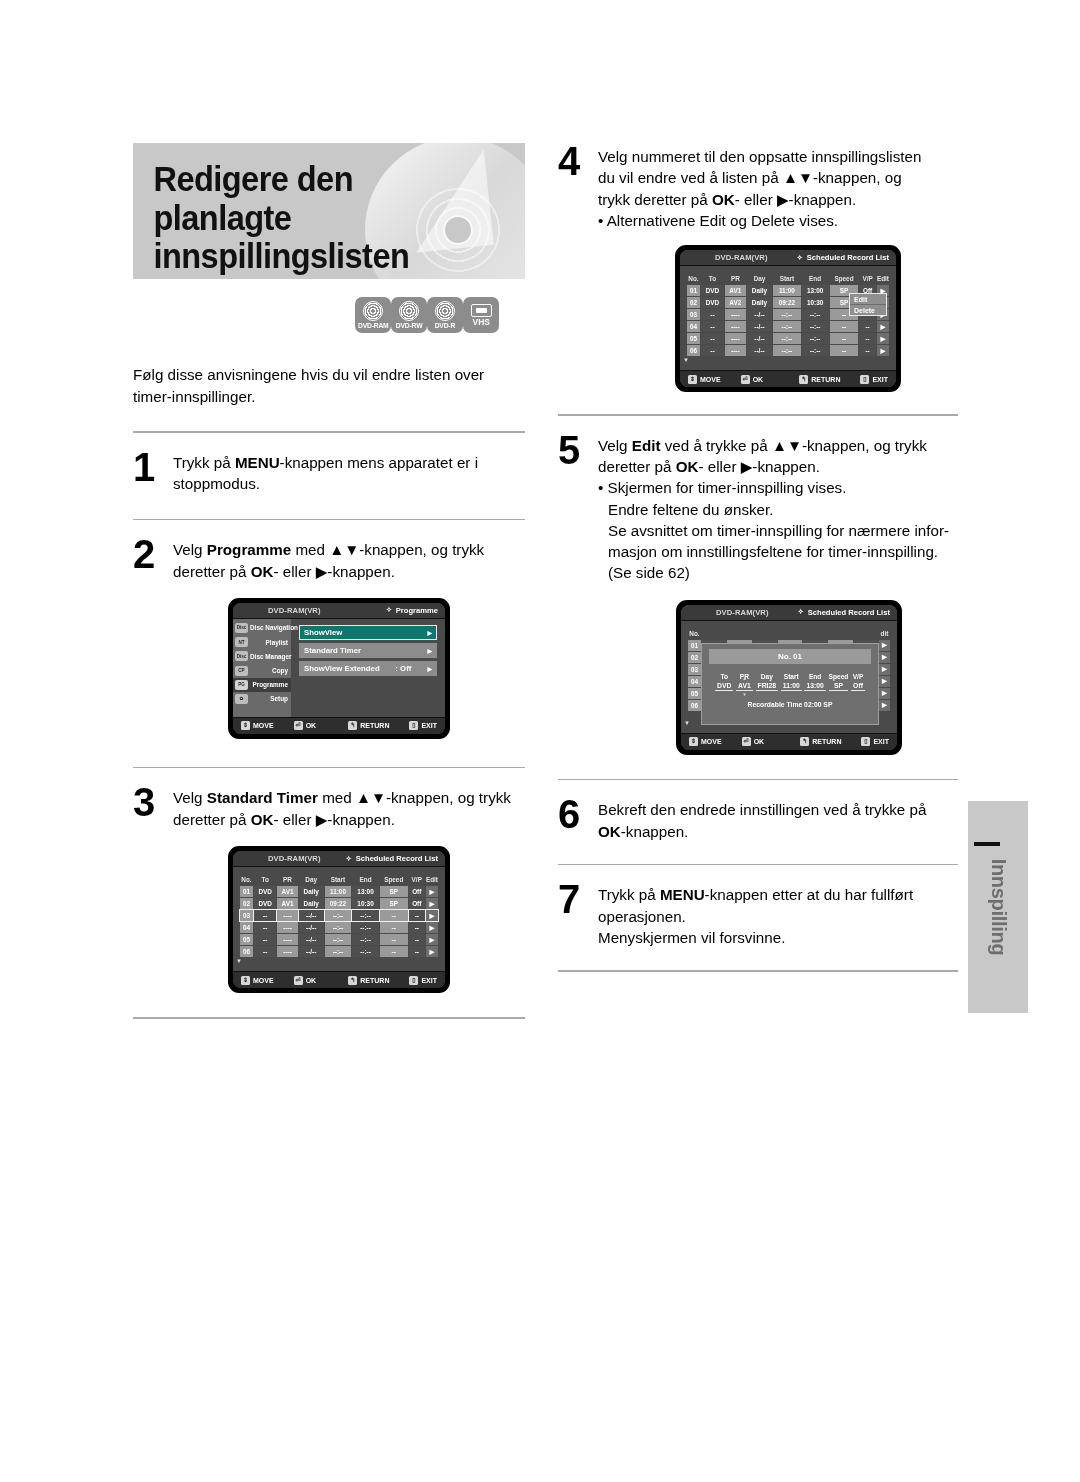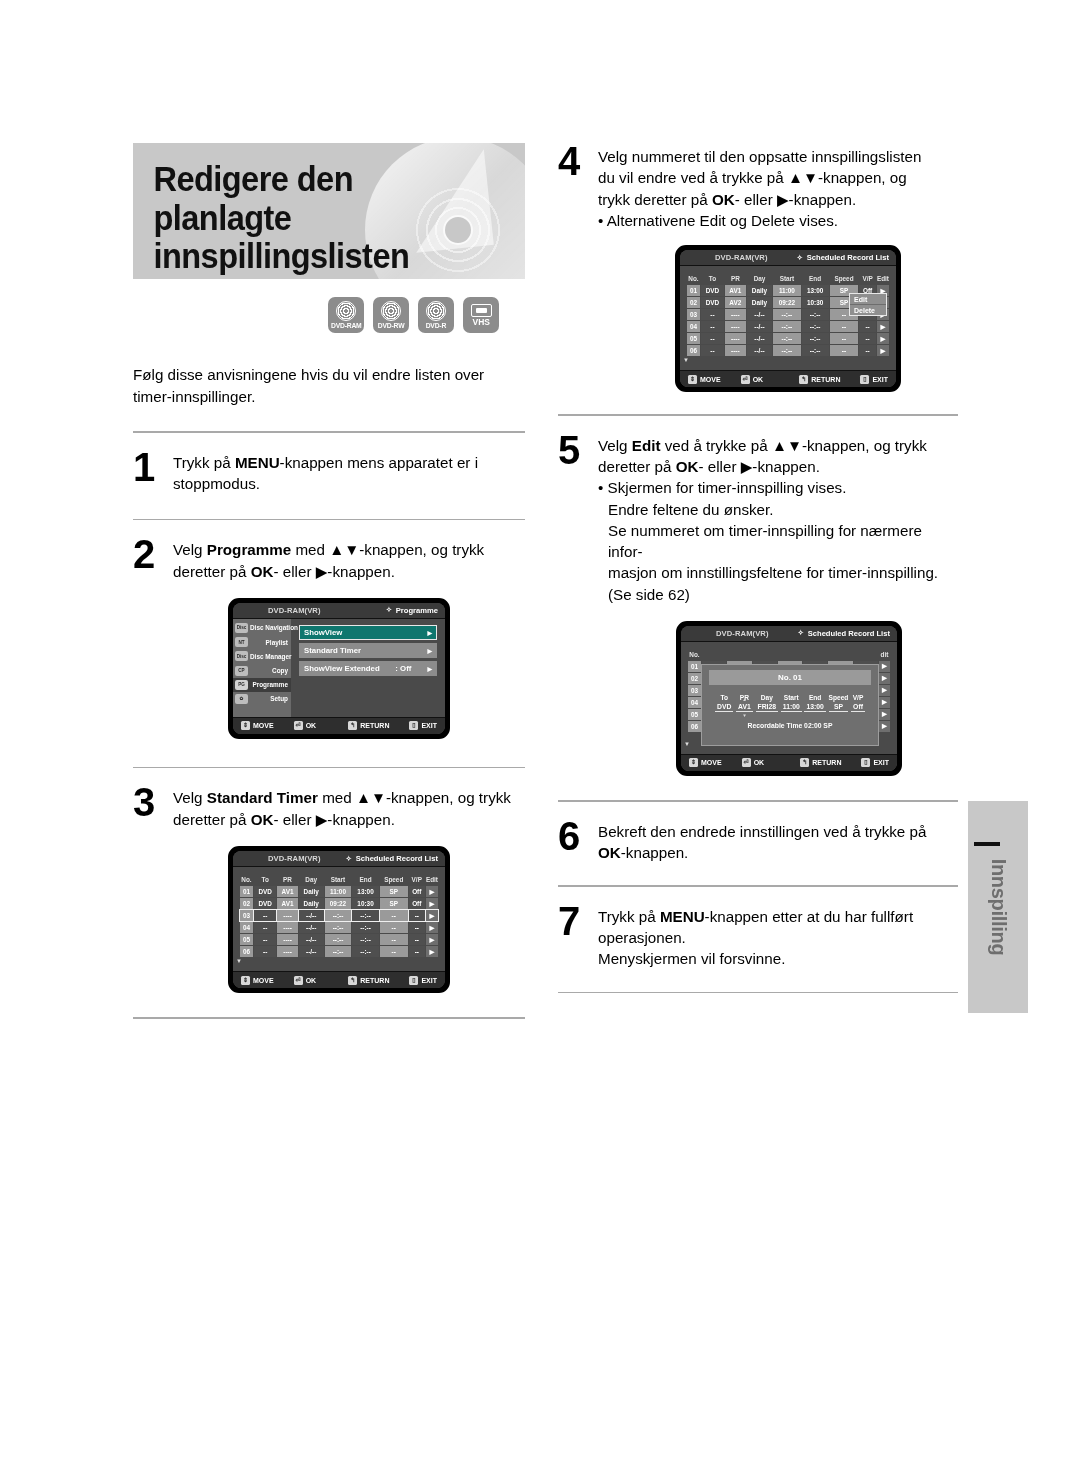--- a/index.html
+++ b/index.html
@@ -63,21 +63,21 @@
     letter-spacing:-0.6px;
     color:#111;
     font-family:"Liberation Sans", sans-serif;
     font-stretch:condensed;
     transform:scaleX(0.93);
     transform-origin:left top;
   }
 
   
   .badges {
-    display:flex; gap:9px;
+    display:flex; 
     justify-content:flex-end;
     padding:18px 26px 0 0;
   }
   .badge {
     width:36px; height:36px; border-radius:7px;
     background:#8c8c8c;
     display:flex; flex-direction:column;
     align-items:center; justify-content:center;
     gap:1px;
   }
@@ -588,21 +588,21 @@
     <div class="rule thin" style="margin-top:24px;"></div>
 
   </div>
 
   <div id="right-col">
 
     <div class="step" style="padding-top:0;">
       <div class="step-num">4</div>
       <div class="step-body">
         <span>Velg nummeret til den oppsatte innspillingslisten</span><br>
-        <span>du vil endre ved å trykke på ▲▼-knappen, og</span><br>
+        <span>du vil endre ved å listen på ▲▼-knappen, og</span><br>
         <span>trykk deretter på </span><b>OK</b><span>- eller  ▶-knappen.</span><br>
         <span class="sub">• Alternativene Edit og Delete vises.</span>
       </div>
     </div>
 
     <div class="osd-wrap" style="padding-top:14px; padding-left:60px;">
       <div class="osd" style="width:226px;">
         <div class="osd-inner">
 
           <div class="osd-title">
@@ -732,21 +732,21 @@
 
     <div class="rule thin" style="margin-top:22px;"></div>
 
     <div class="step">
       <div class="step-num">5</div>
       <div class="step-body">
         <span>Velg </span><b>Edit</b><span> ved å trykke på ▲▼-knappen, og trykk</span><br>
         <span>deretter på </span><b>OK</b><span>- eller  ▶-knappen.</span><br>
         <span class="sub">• Skjermen for timer-innspilling vises.</span>
         <span class="sub-indent">Endre feltene du ønsker.</span>
-        <span class="sub-indent">Se nummeret om timer-innspilling for nærmere infor-</span>
+        <span class="sub-indent">Se avsnittet om timer-innspilling for nærmere infor-</span>
         <span class="sub-indent">masjon om innstillingsfeltene for timer-innspilling.</span>
         <span class="sub-indent">(Se side 62)</span>
       </div>
     </div>
 
     <div class="osd-wrap" style="padding-top:16px; padding-left:62px;">
       <div class="osd" style="width:226px;">
         <div class="osd-inner">
 
           <div class="osd-title">

